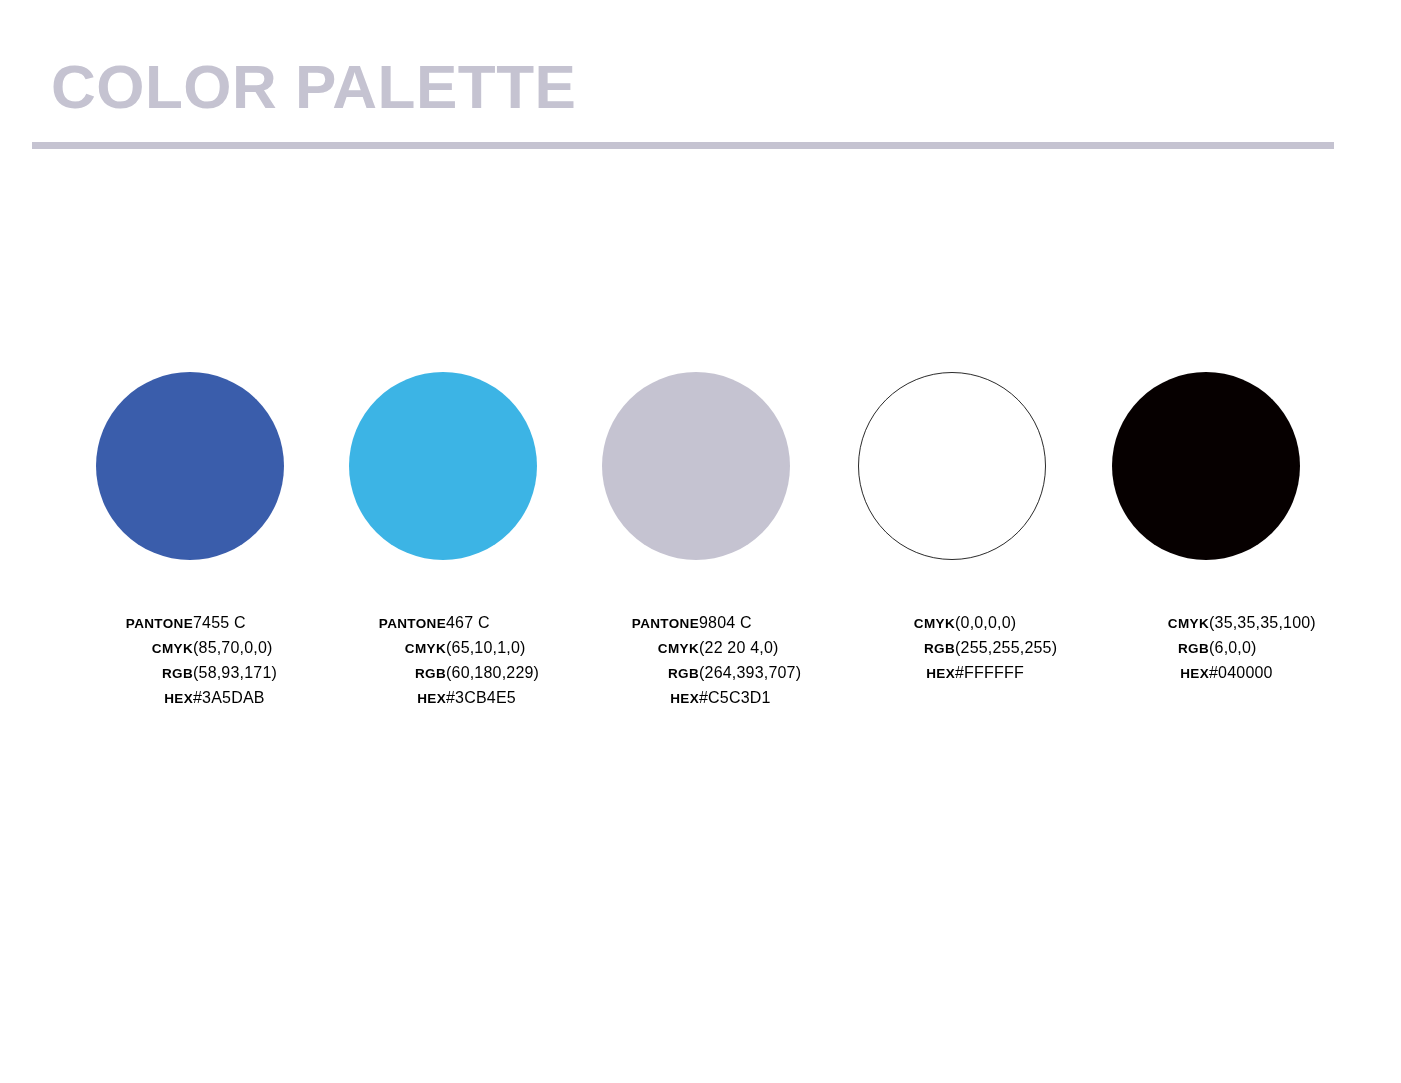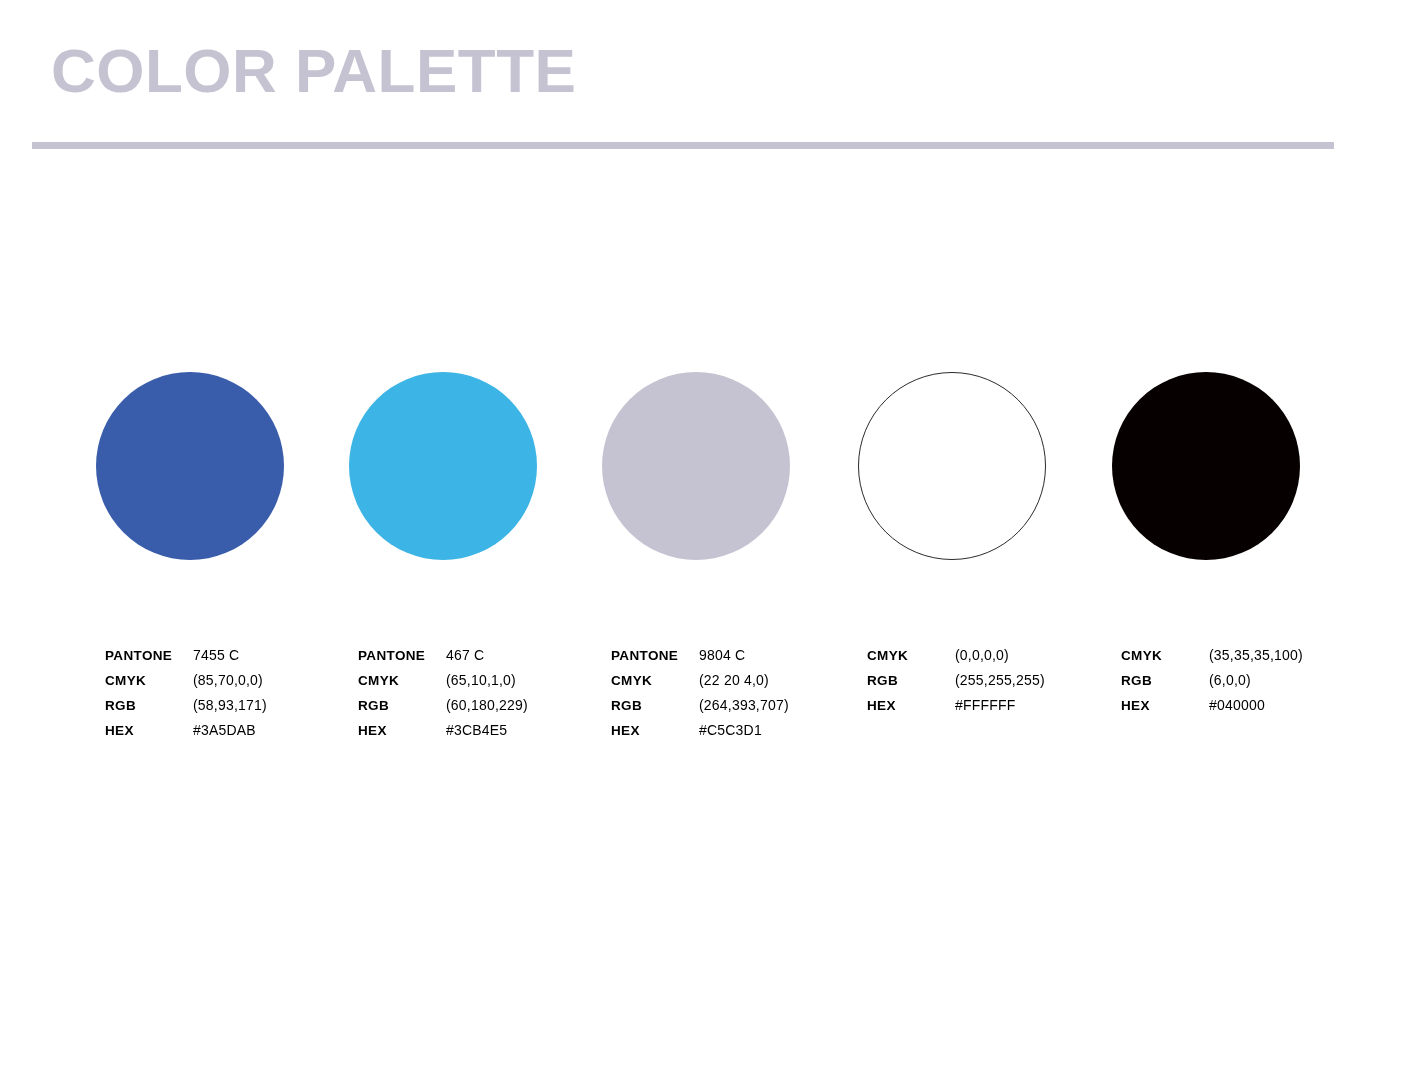--- a/index.html
+++ b/index.html
@@ -13,21 +13,21 @@
     position: relative;
     font-family: "Liberation Sans", sans-serif;
     -webkit-font-smoothing: antialiased;
     overflow: hidden;
   }
 
   
   #page-title {
     position: absolute;
     left: 51px;
-    top: 40px;
+    top: 56px;
     font-size: 62px;
     font-weight: 700;
     letter-spacing: 0.5px;
     line-height: 1;
     color: #c5c3d1;
     white-space: nowrap;
     font-family: "Liberation Sans", sans-serif;
   }
   #title-divider {
     position: absolute;
@@ -61,38 +61,38 @@
     border: 1px solid #2b2b2b;
   }
   .swatch-specs {
     margin-top: 54px;
     margin-left: 9px;
   }
   .spec-row {
     display: flex;
     align-items: baseline;
     height: 25px;
+    text-align: right;
   }
   .spec-label {
     width: 88px;
     flex: 0 0 88px;
     font-size: 13.5px;
     font-weight: 700;
     letter-spacing: 0.35px;
     color: #000000;
     font-family: "Liberation Sans", sans-serif;
   }
   .spec-value {
-    font-size: 14px;
+    font-size: 16px;
     font-weight: 400;
     letter-spacing: 0.2px;
     color: #000000;
     font-family: "Liberation Sans", sans-serif;
     white-space: nowrap;
-    margin-top: 33px;
   }
 </style>
 </head>
 <body>
 
 <div>
 
   <div id="page-title" style="color: rgb(197, 195, 209);">COLOR PALETTE</div>
 
   <div id="title-divider" style="background: rgb(197, 195, 209);"></div>

